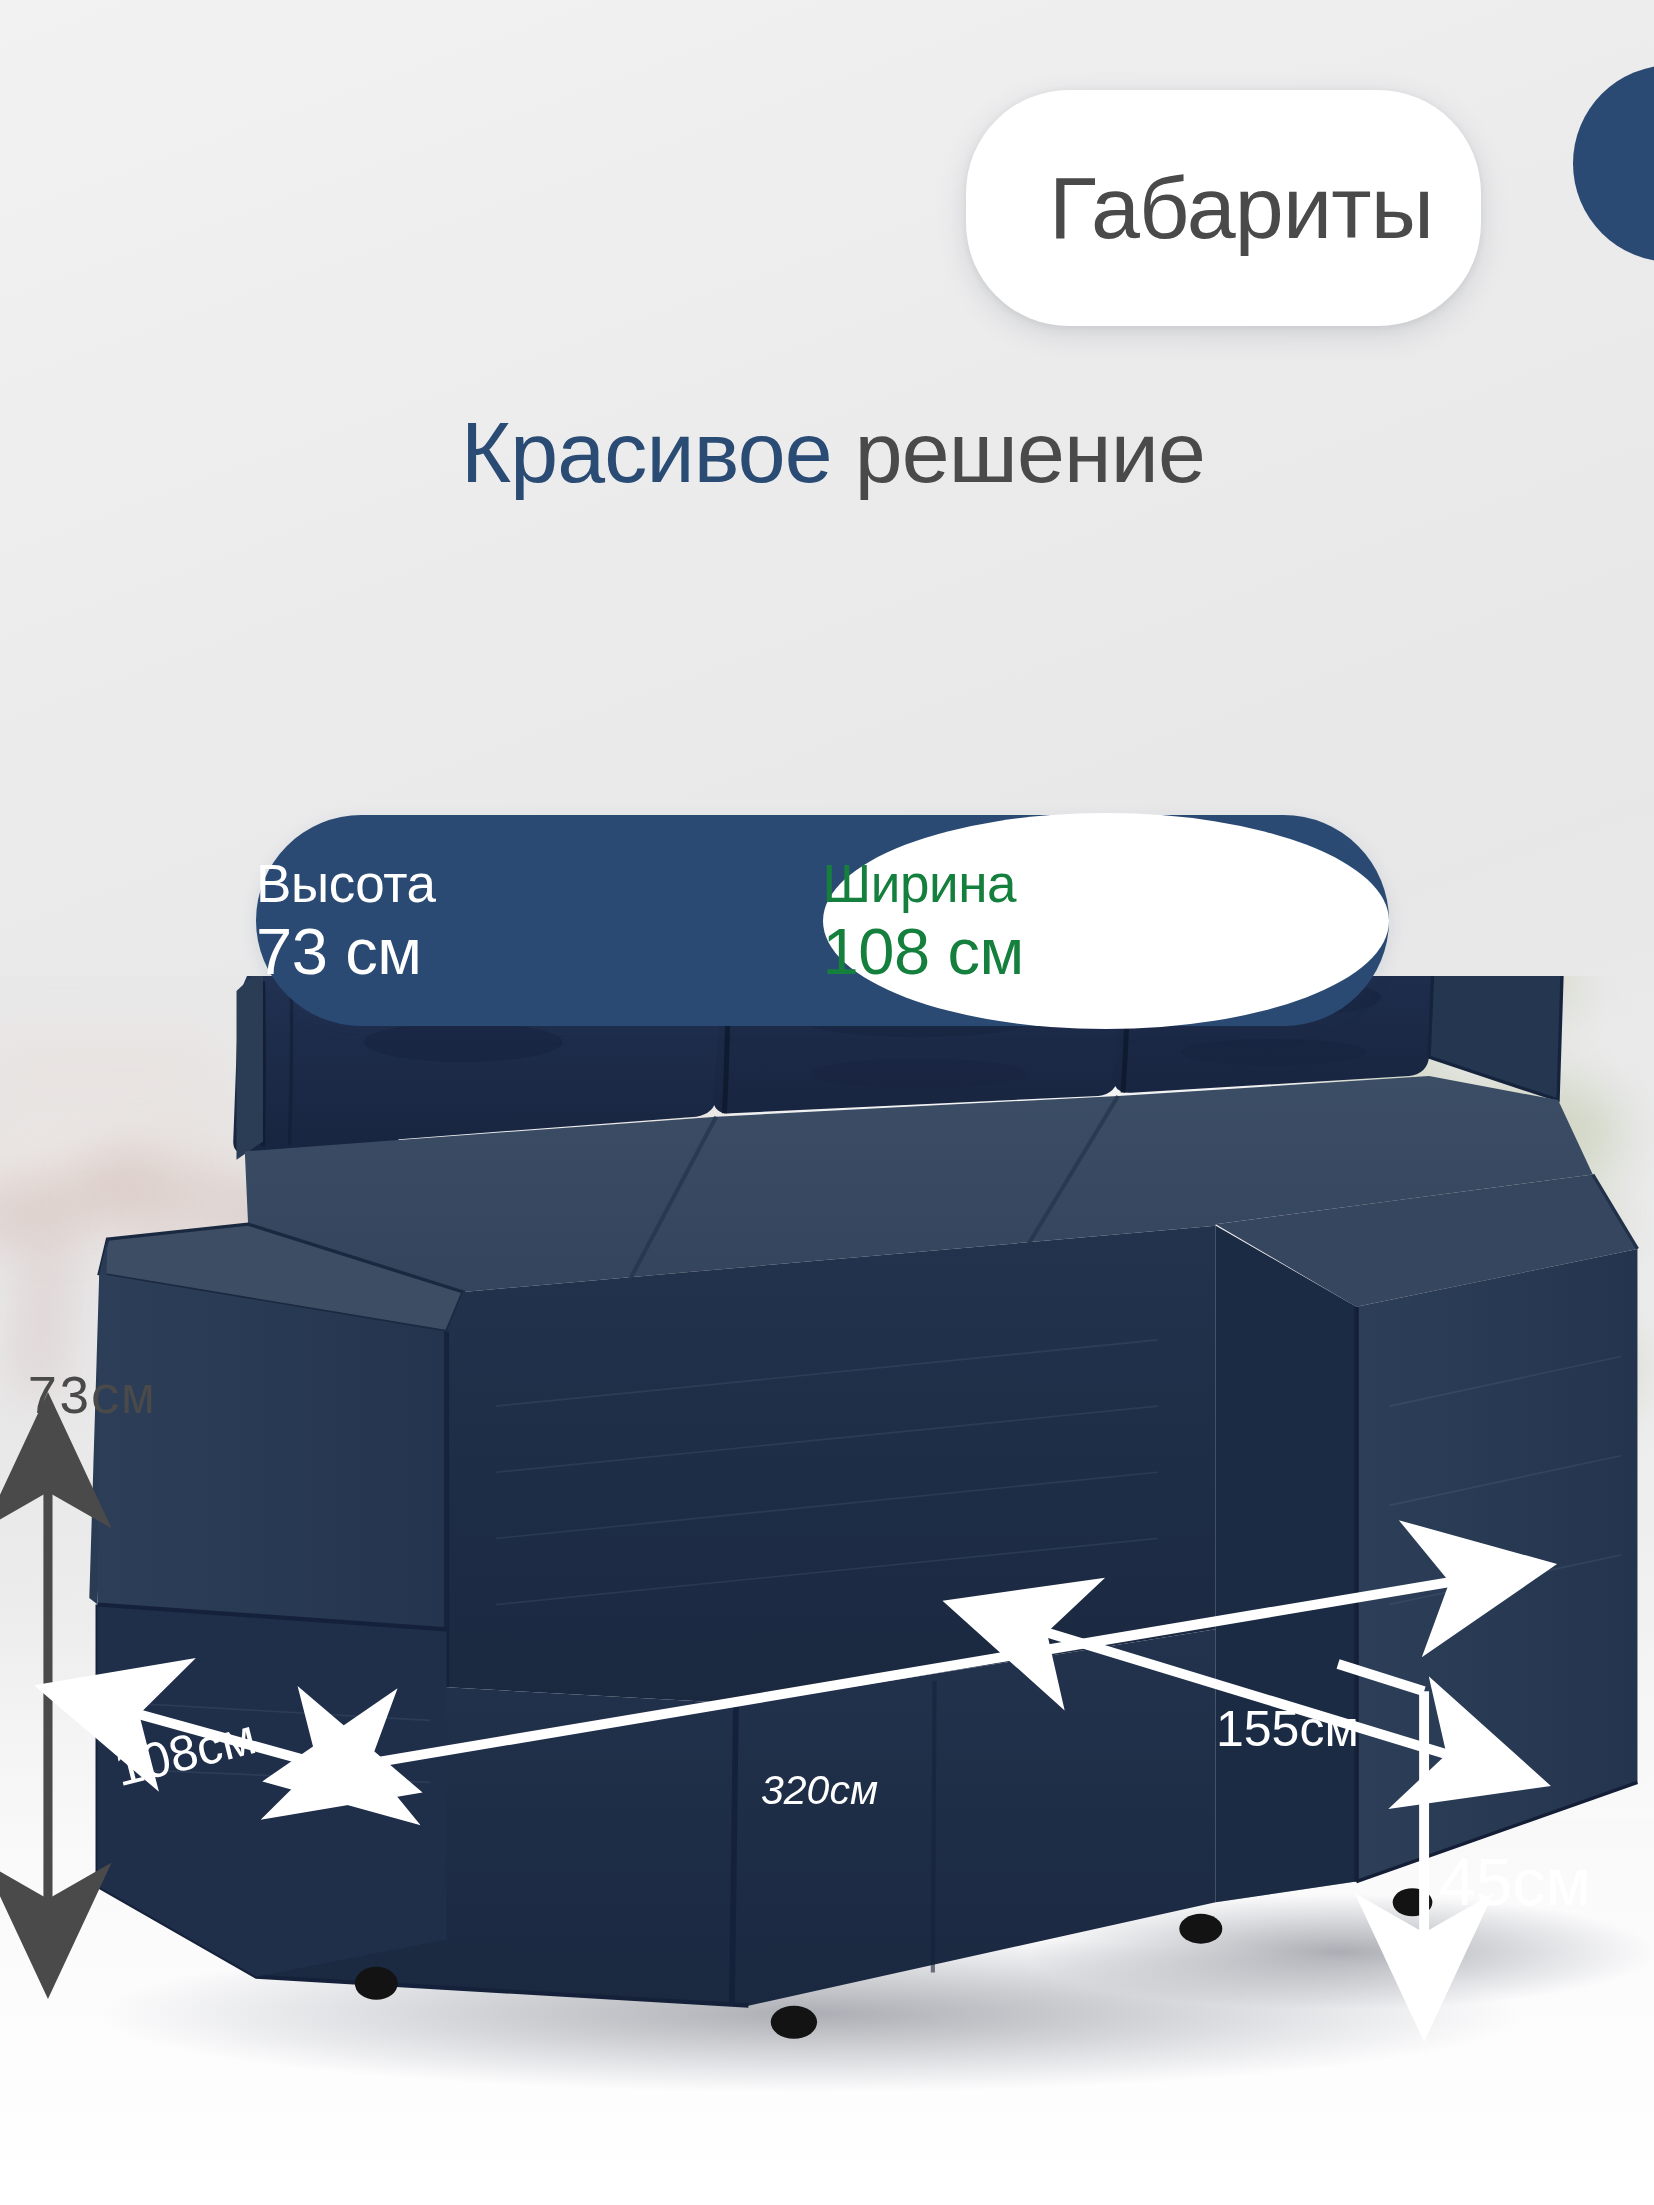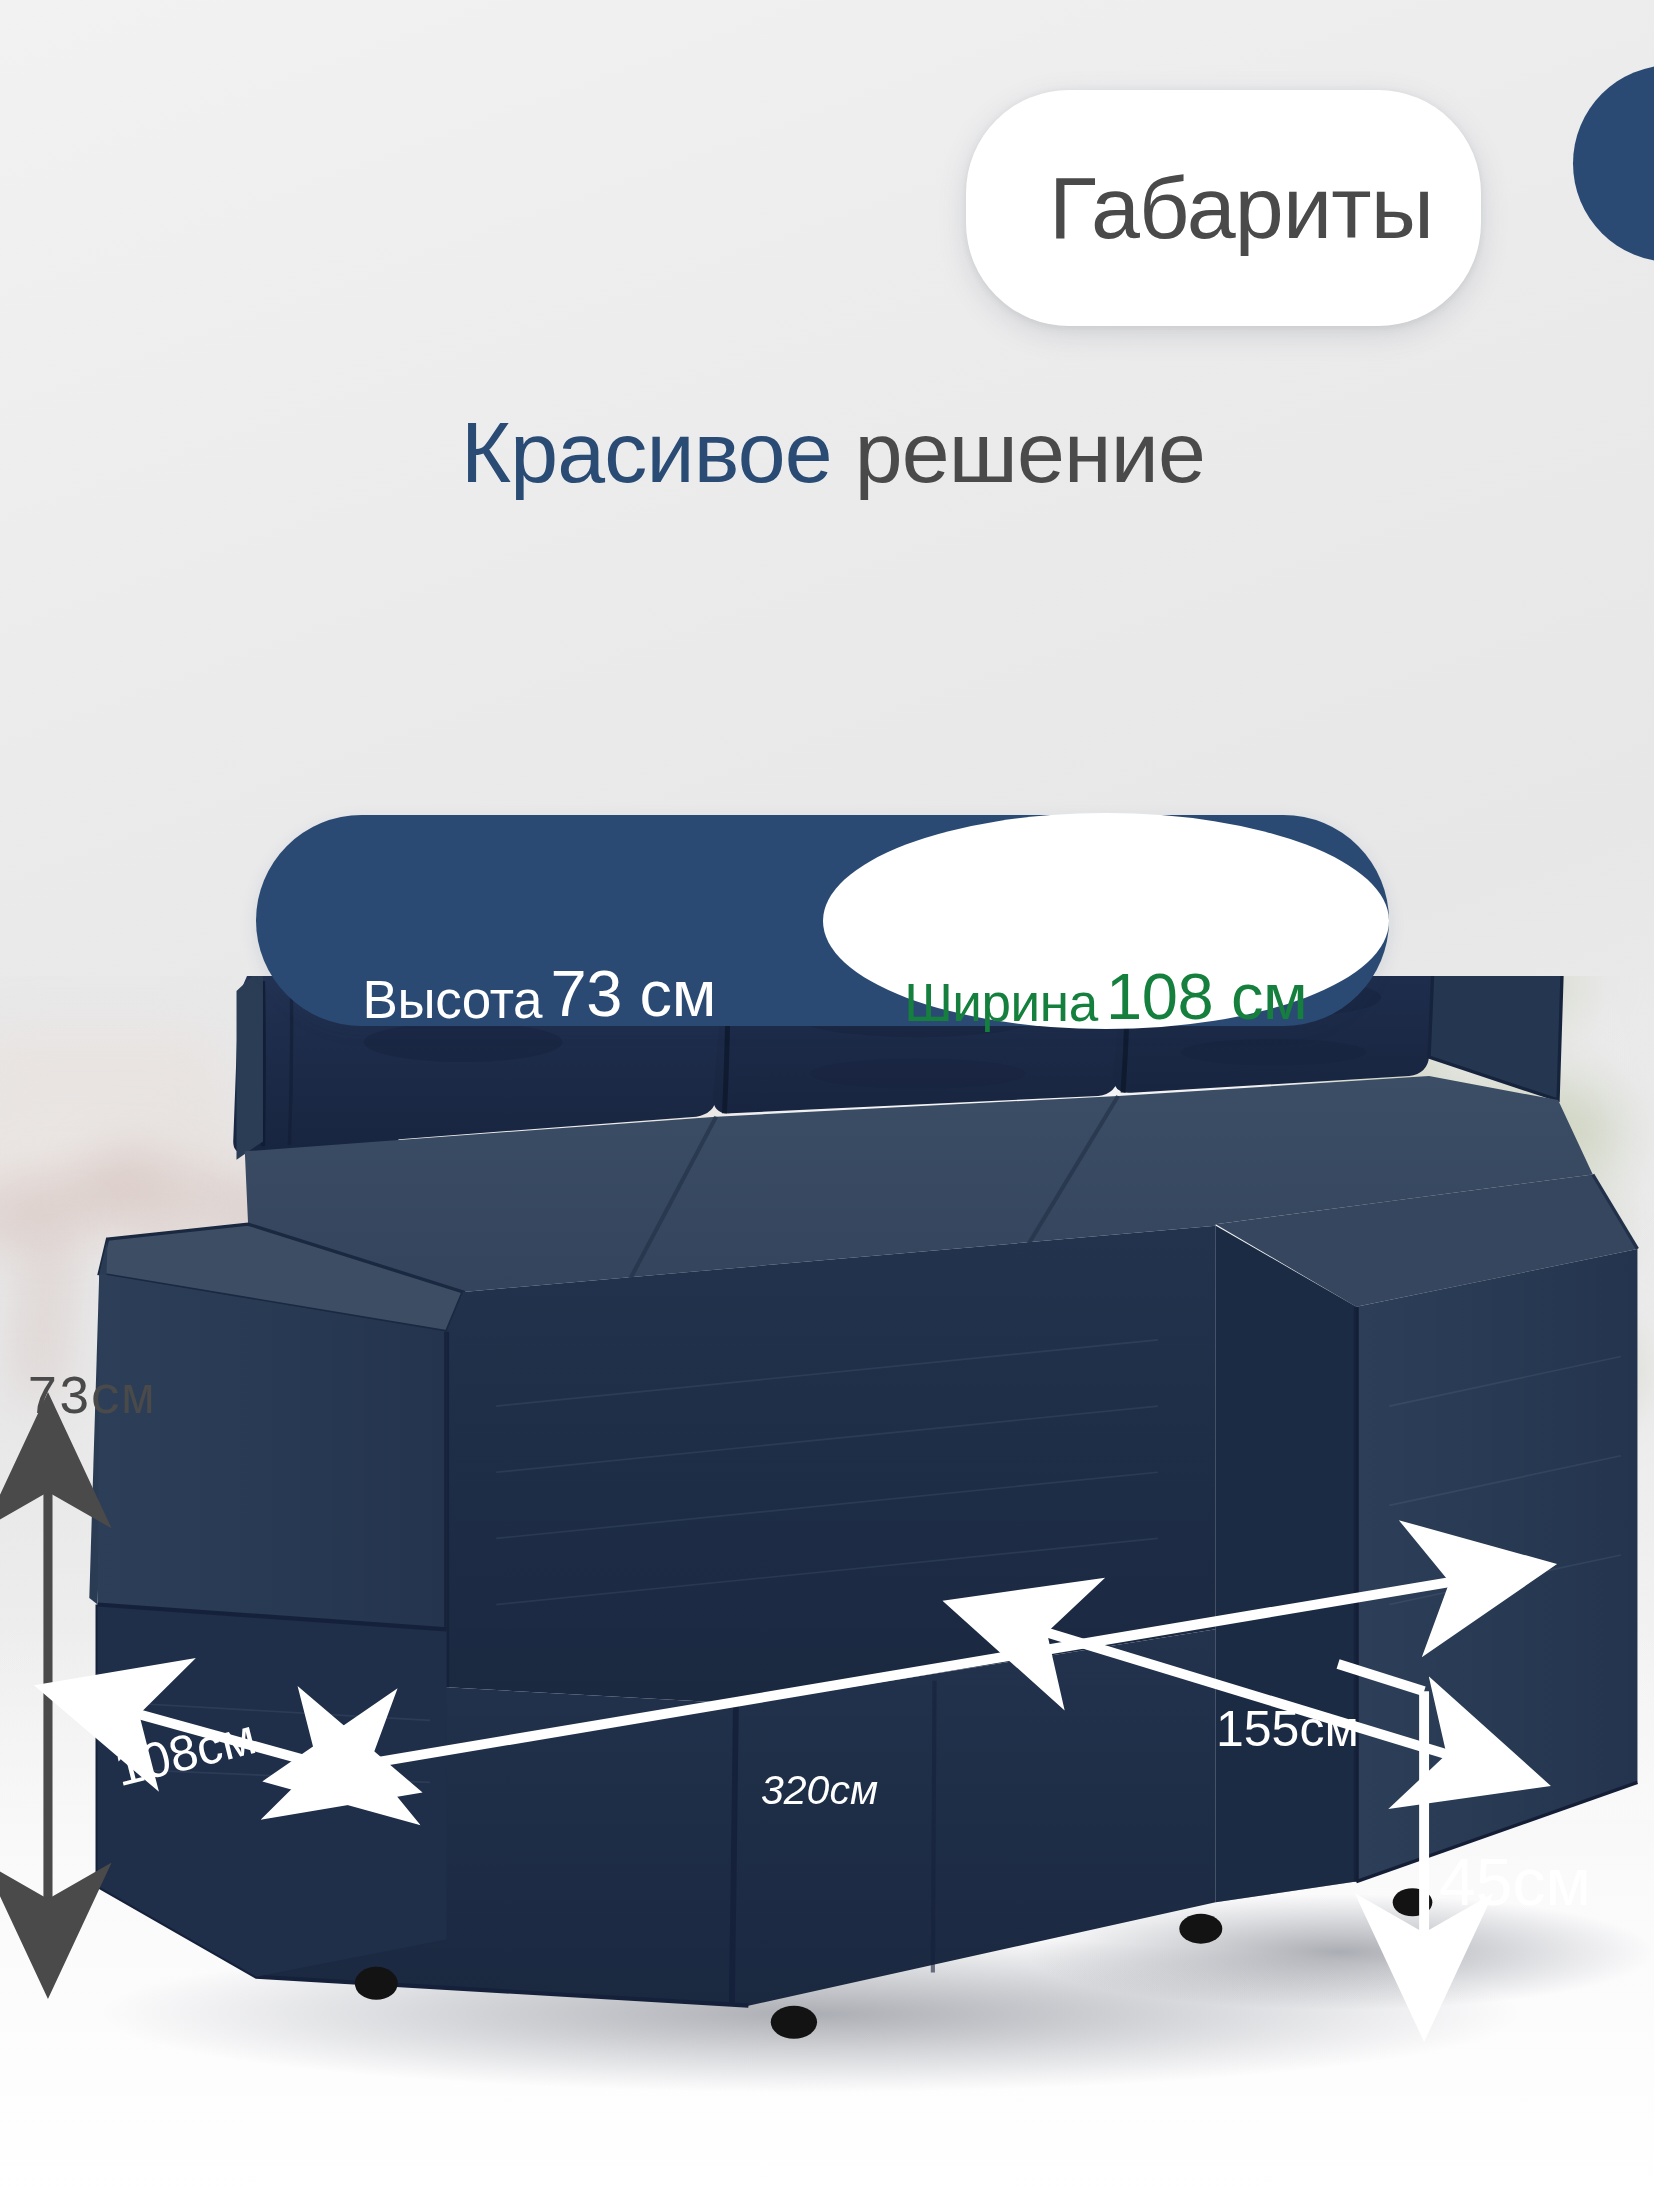--- a/index.html
+++ b/index.html
@@ -171,22 +171,22 @@
     width:1133px; height:211px;
     background:#2a4a73;
     border-radius:106px;
     display:flex;
     align-items:stretch;
     z-index:25;
     box-shadow:0 5px 16.5px rgba(40,60,90,.10);
   }
   .dim-cell {
     flex:1 1 0;
-    display:flex; flex-direction:row;
-    align-items:flex-end; justify-content:center;
+    display:flex; flex-direction:column;
+    align-items:flex-start; justify-content:center;
     gap:8.3px;
     color:#ffffff;
     position:relative;
   }
   .dim-cell .dim-name  { font-size:53px; font-weight:400; line-height:1; letter-spacing:-0.4px;}
   .dim-cell .dim-value { font-size:65px; font-weight:400; line-height:1; letter-spacing:-0.4px;}
 
   .dim-cell.highlight {
     background:#ffffff;
     color:#15803d;

